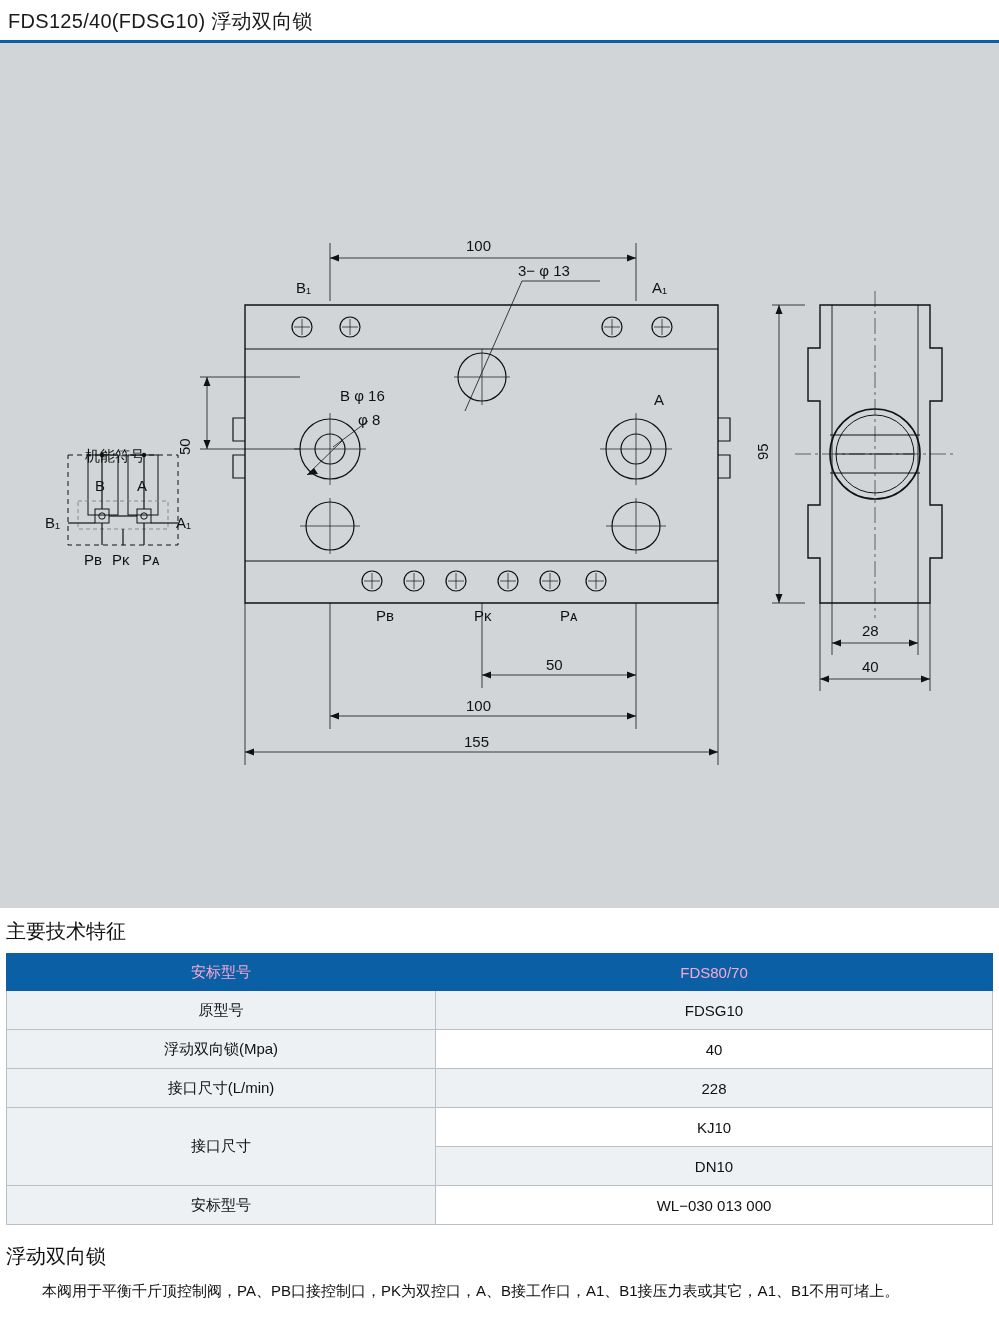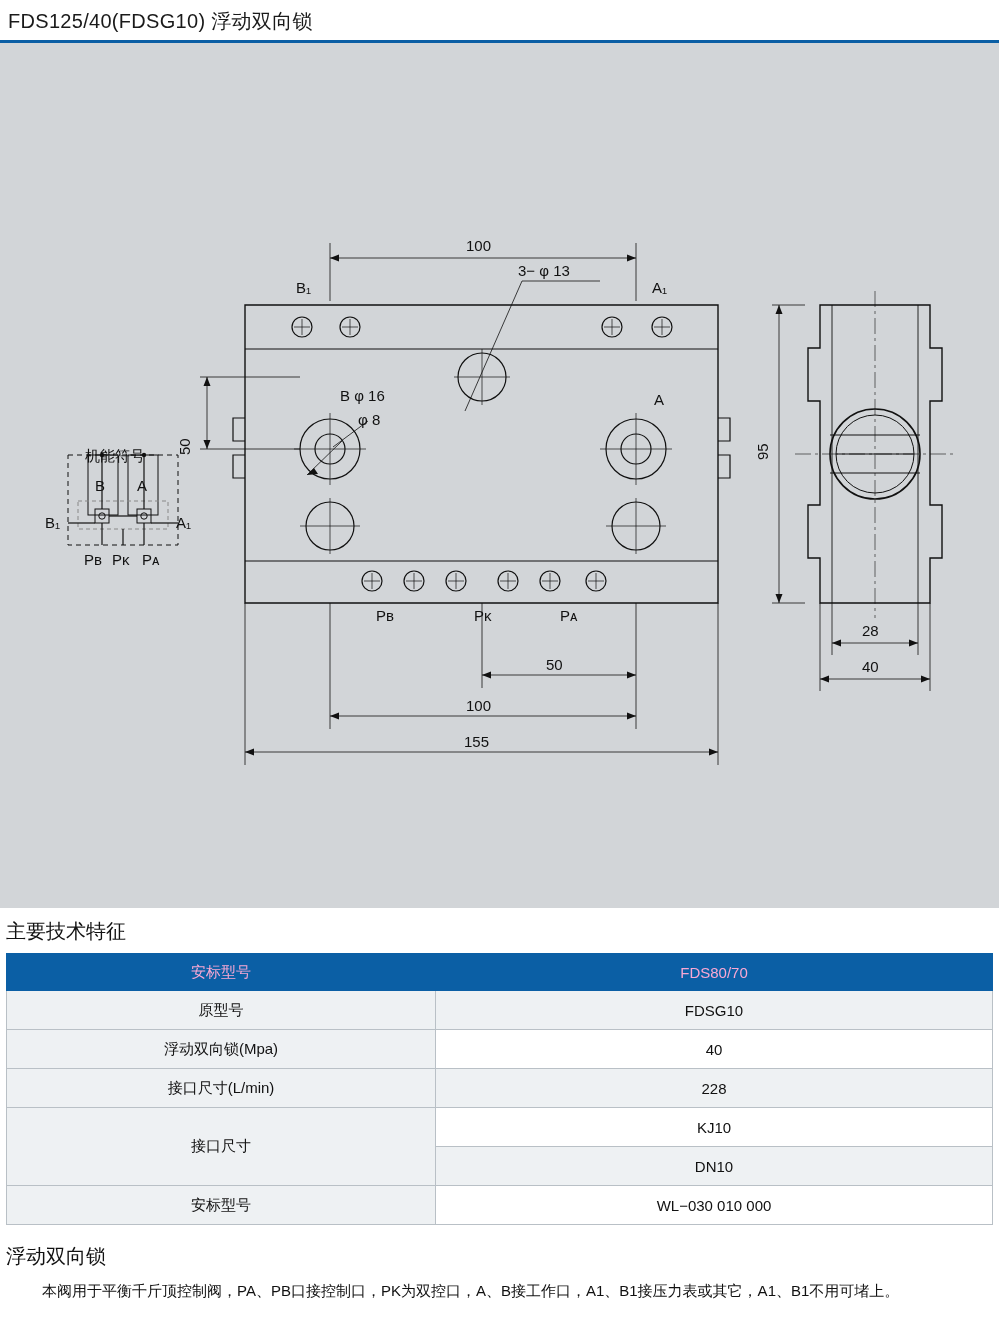--- a/index.html
+++ b/index.html
@@ -311,21 +311,21 @@
       </tr>
       <tr>
         <td class="label" rowspan="2">接口尺寸</td>
         <td class="value">KJ10</td>
       </tr>
       <tr class="alt">
         <td class="value">DN10</td>
       </tr>
       <tr>
         <td class="label">安标型号</td>
-        <td class="value">WL−030 010 000</td>
+        <td class="value">WL−030 013 000</td>
       </tr>
     </tbody>
   </table>
 
   <div class="section-heading" id="heading-usage">浮动双向锁</div>
   <div class="usage-text">本阀用于平衡千斤顶控制阀，PA、PB口接控制口，PK为双控口，A、B接工作口，A1、B1接压力表或其它，A1、B1不用可堵上。</div>
 
 </div>
 
 </body></html>

